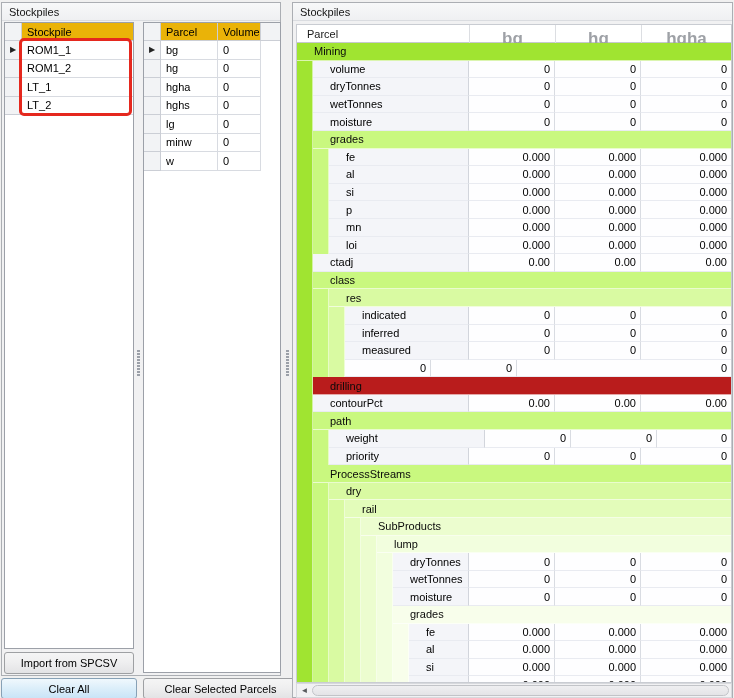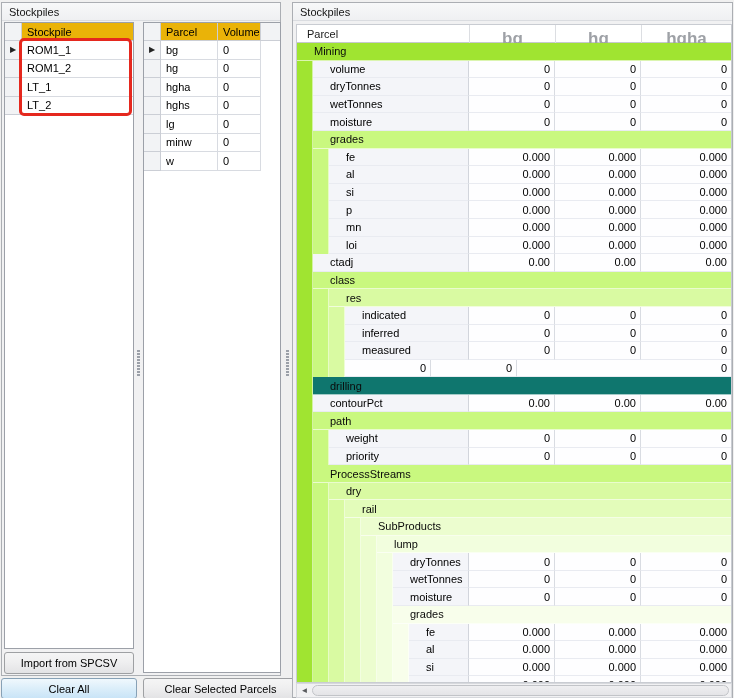--- a/index.html
+++ b/index.html
@@ -322,37 +322,37 @@
           <div class="inv-row">
             <div class="band" style="background:#A0E431;"></div>
             <div class="band" style="background:#C9F87F;"></div>
             <div class="band" style="background:#D9FAA2;"></div>
             <div class="inv-val">0</div>
             <div class="inv-val">0</div>
             <div class="inv-val last">0</div>
           </div>
           <div class="inv-row">
             <div class="band" style="background:#A0E431;"></div>
-            <div class="inv-group-rest" style="background:#0f766e;">drilling</div>
+            <div class="inv-group-rest" style="background:#b91c1c;">drilling</div>
           </div>
           <div class="inv-row">
             <div class="band" style="background:#A0E431;"></div>
             <div class="inv-label-cell" style="width:156px;">contourPct</div>
             <div class="inv-val">0.00</div>
             <div class="inv-val">0.00</div>
             <div class="inv-val last">0.00</div>
           </div>
           <div class="inv-row">
             <div class="band" style="background:#A0E431;"></div>
             <div class="inv-group-rest" style="background:#C9F87F;">path</div>
           </div>
           <div class="inv-row">
             <div class="band" style="background:#A0E431;"></div>
             <div class="band" style="background:#C9F87F;"></div>
-            <div class="inv-label-cell" style="width:140px;">weight</div>
+            <div class="inv-label-cell" style="width:156px;">weight</div>
             <div class="inv-val">0</div>
             <div class="inv-val">0</div>
             <div class="inv-val last">0</div>
           </div>
           <div class="inv-row">
             <div class="band" style="background:#A0E431;"></div>
             <div class="band" style="background:#C9F87F;"></div>
             <div class="inv-label-cell" style="width:140px;">priority</div>
             <div class="inv-val">0</div>
             <div class="inv-val">0</div>

